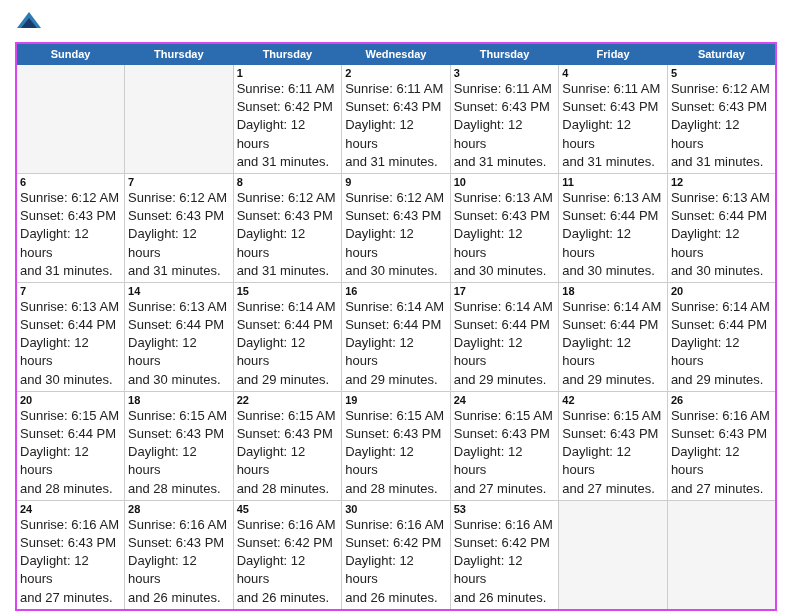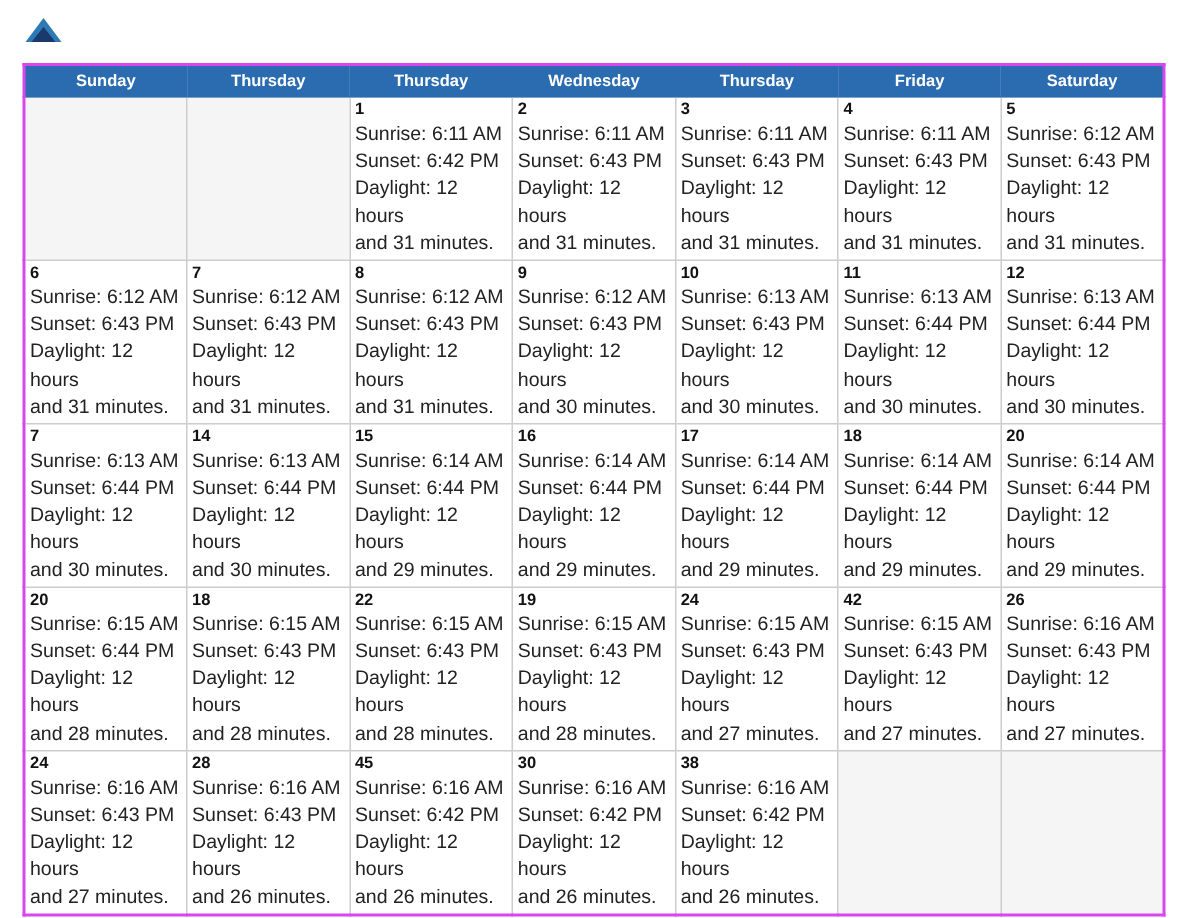--- a/index.html
+++ b/index.html
@@ -245,21 +245,21 @@
           </td>
           <td>
             <span class="day-num">45</span>
             <div class="cell-text">Sunrise: 6:16 AM<br>Sunset: 6:42 PM<br>Daylight: 12 hours<br>and 26 minutes.</div>
           </td>
           <td>
             <span class="day-num">30</span>
             <div class="cell-text">Sunrise: 6:16 AM<br>Sunset: 6:42 PM<br>Daylight: 12 hours<br>and 26 minutes.</div>
           </td>
           <td>
-            <span class="day-num">38</span>
+            <span class="day-num">53</span>
             <div class="cell-text">Sunrise: 6:16 AM<br>Sunset: 6:42 PM<br>Daylight: 12 hours<br>and 26 minutes.</div>
           </td>
           <td class="empty"></td>
           <td class="empty"></td>
         </tr>
       </tbody>
   </table>
 </div>
 
 </body></html>

